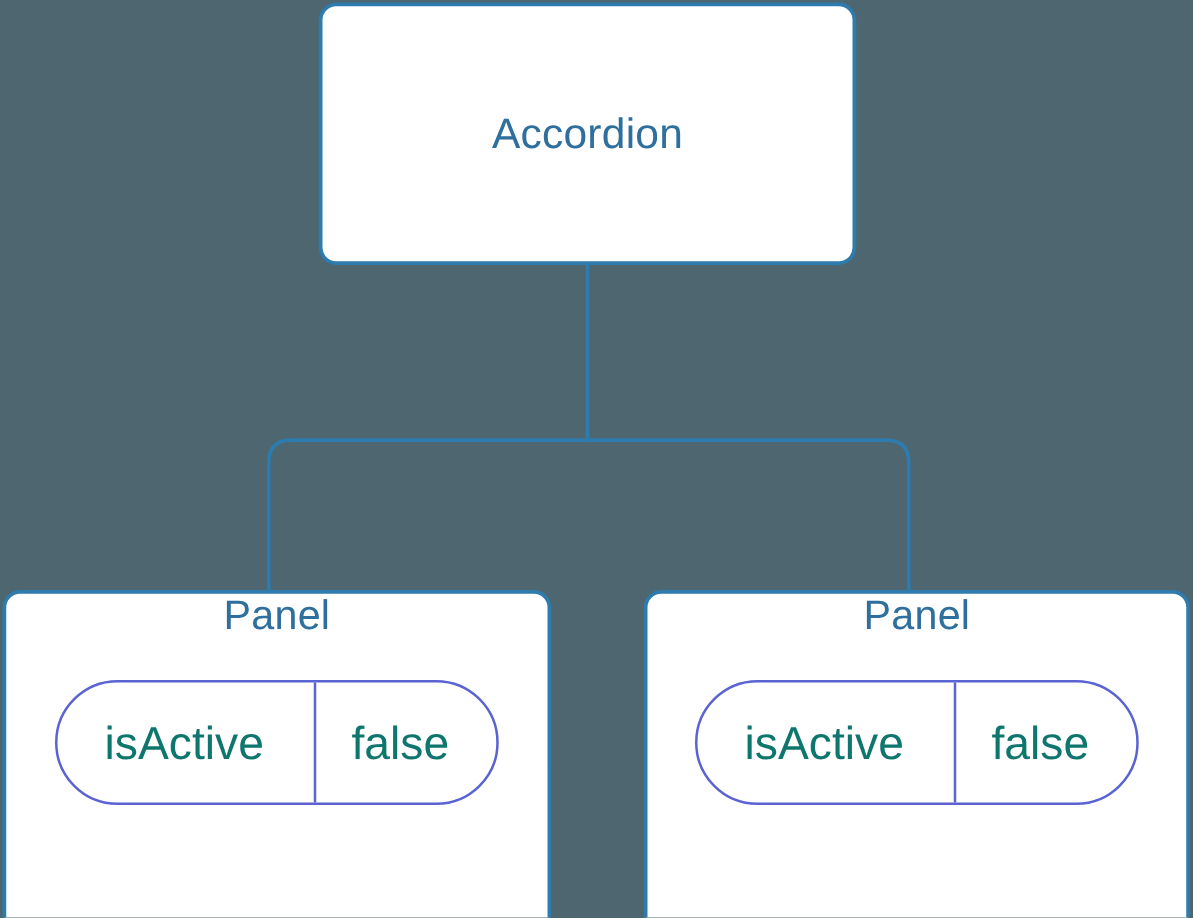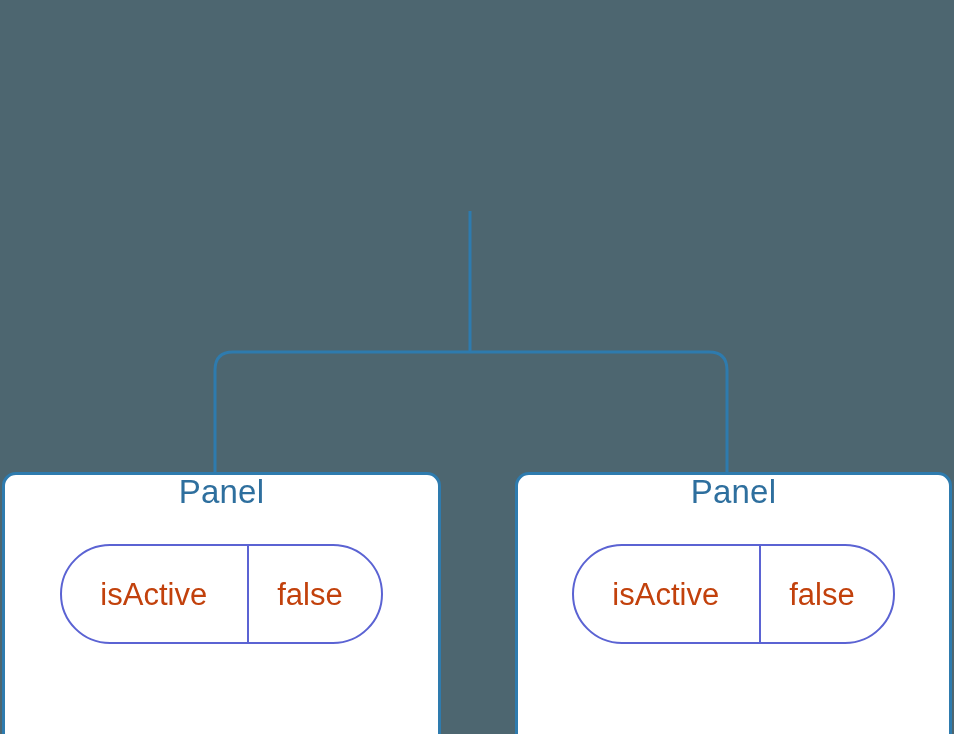--- a/index.html
+++ b/index.html
@@ -89,22 +89,22 @@
     box-sizing: border-box;
     display: flex;
     align-items: stretch;
     background: #ffffff;
   }
   .prop-key,
   .prop-value {
     display: flex;
     align-items: center;
     justify-content: center;
-    color: #c2410c;
-    font-size: 31px;
+    color: #0f766e;
+    font-size: 37px;
     line-height: 1;
     white-space: nowrap;
     box-sizing: border-box;
   }
   .prop-key {
     padding: 0 28px 0 38px;
   }
   .prop-value {
     padding: 0 38px 0 28px;
     border-left: 2px solid #5b63d3;
@@ -118,20 +118,23 @@
 
   <svg id="connectors" viewBox="0 0 954 734" width="954" height="734" xmlns="http://www.w3.org/2000/svg" fill="none">
 
     <path d="M 470 211 L 470 352" stroke="#2e7bae" stroke-width="3" fill="none"></path>
 
     <path d="M 470 352 L 233 352 Q 215 352 215 370 L 215 473" stroke="#2e7bae" stroke-width="3" fill="none" stroke-linecap="butt" stroke-linejoin="round"></path>
 
     <path d="M 470 352 L 709 352 Q 727 352 727 370 L 727 473" stroke="#2e7bae" stroke-width="3" fill="none" stroke-linecap="butt" stroke-linejoin="round"></path>
   </svg>
 
+  <div class="node" id="node-accordion">
+    <span class="node-title">Accordion</span>
+  </div>
 
   <div class="node node-panel" id="node-panel-0">
     <span class="node-title">Panel</span>
     <div class="prop-pill">
       <span class="prop-key">isActive</span>
       <span class="prop-value">false</span>
     </div>
   </div>
 
   <div class="node node-panel" id="node-panel-1">

